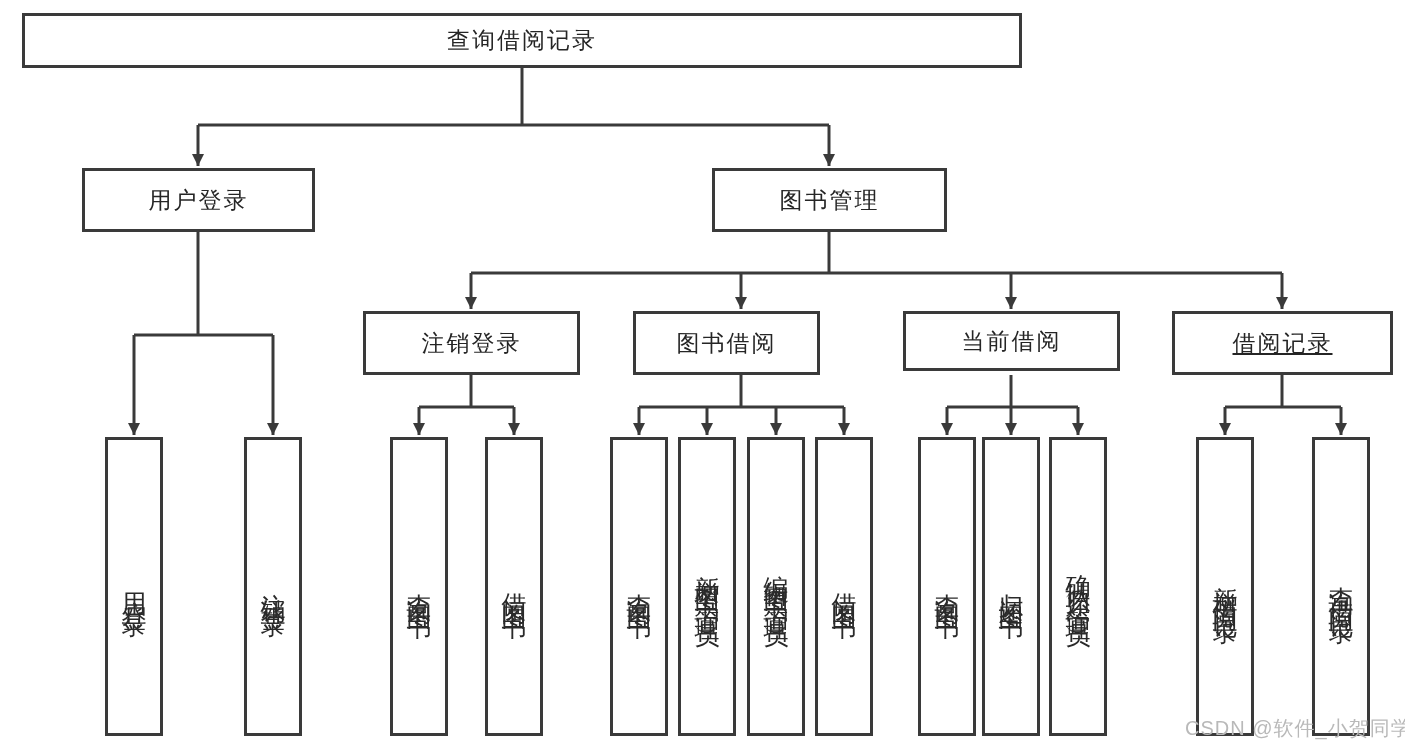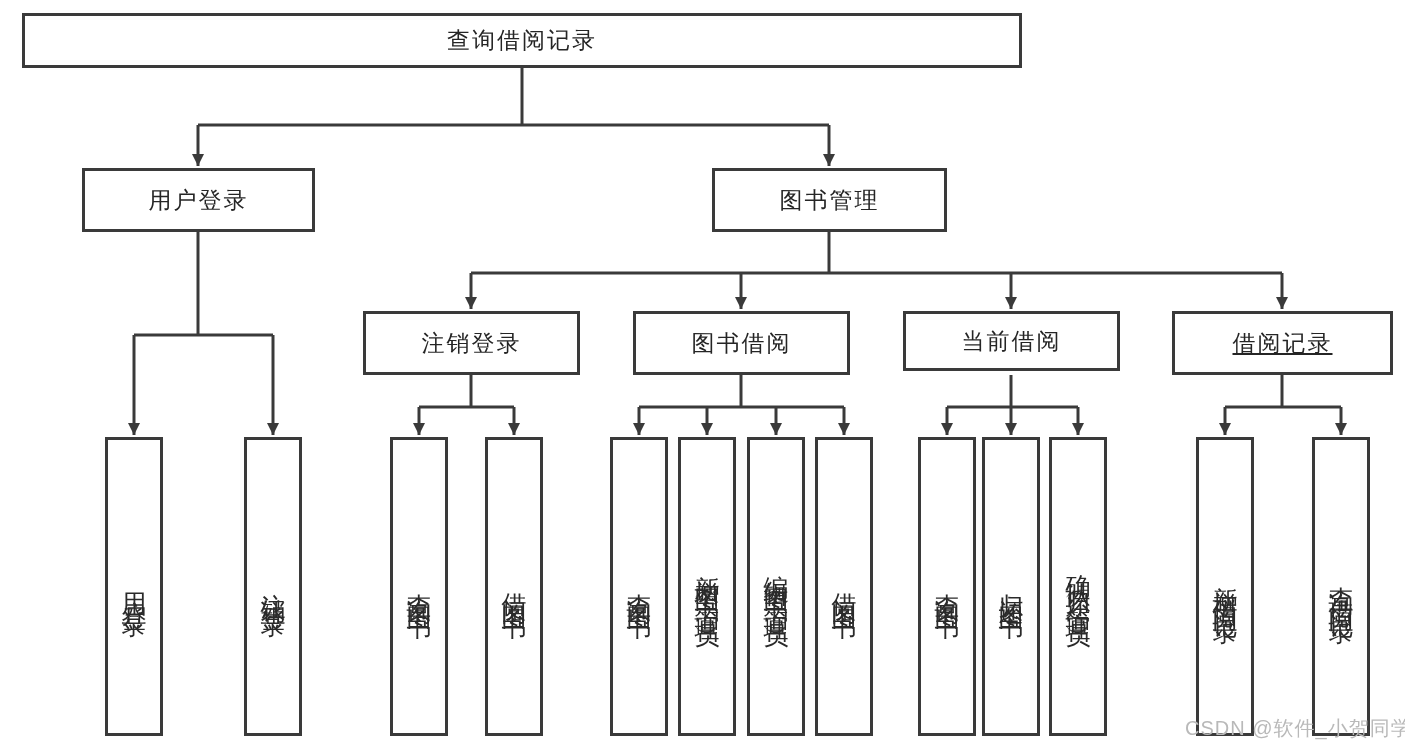--- a/index.html
+++ b/index.html
@@ -94,21 +94,21 @@
       <path d="M1341,407 V435" marker-end="url(#arrow)"></path>
     </g>
   </svg>
 
   <div class="node hnode" style="left:22px;top:13px;width:1000px;height:55px;">查询借阅记录</div>
 
   <div class="node hnode" style="left:82px;top:168px;width:233px;height:64px;">用户登录</div>
   <div class="node hnode" style="left:712px;top:168px;width:235px;height:64px;">图书管理</div>
 
   <div class="node hnode" style="left:363px;top:311px;width:217px;height:64px;">注销登录</div>
-  <div class="node hnode" style="left:633px;top:311px;width:217px;height:64px;">图书借阅</div>
+  <div class="node hnode" style="left:633px;top:311px;width:187px;height:64px;">图书借阅</div>
   <div class="node hnode" style="left:903px;top:311px;width:217px;height:60px;">当前借阅</div>
   <div class="node hnode" style="left:1172px;top:311px;width:221px;height:64px;text-decoration:underline;">借阅记录</div>
 
   <div class="node leaf" style="left:105px;">
     <span>用户登录</span>
   </div>
   <div class="node leaf" style="left:244px;">
     <span>注销登录</span>
   </div>
 

